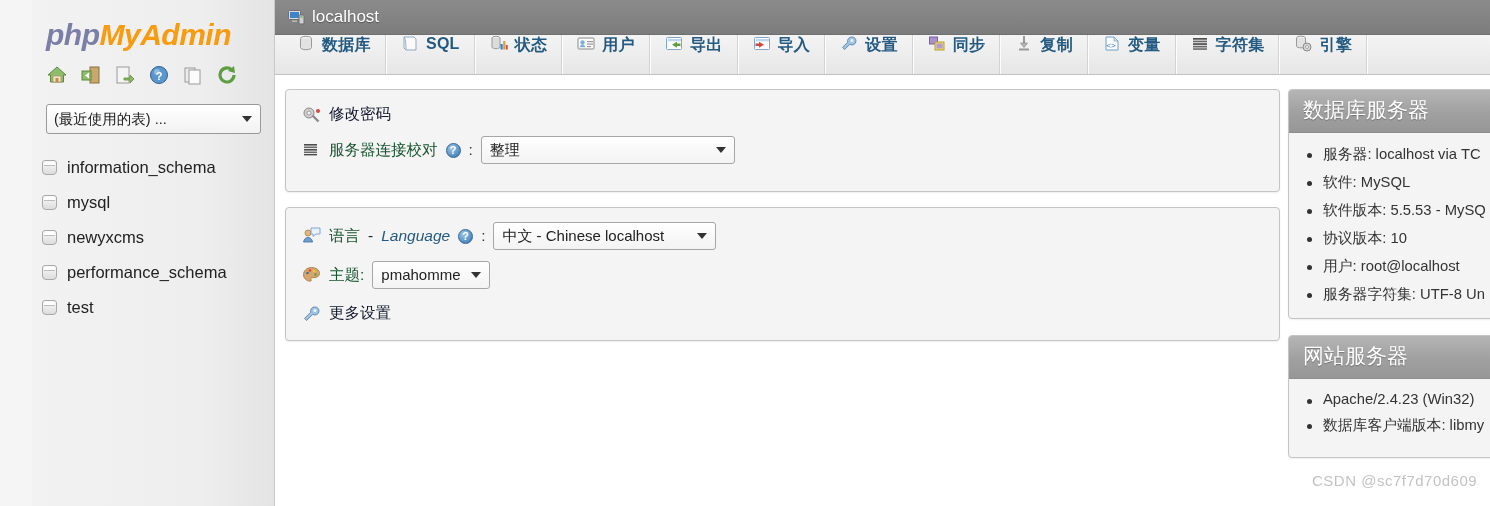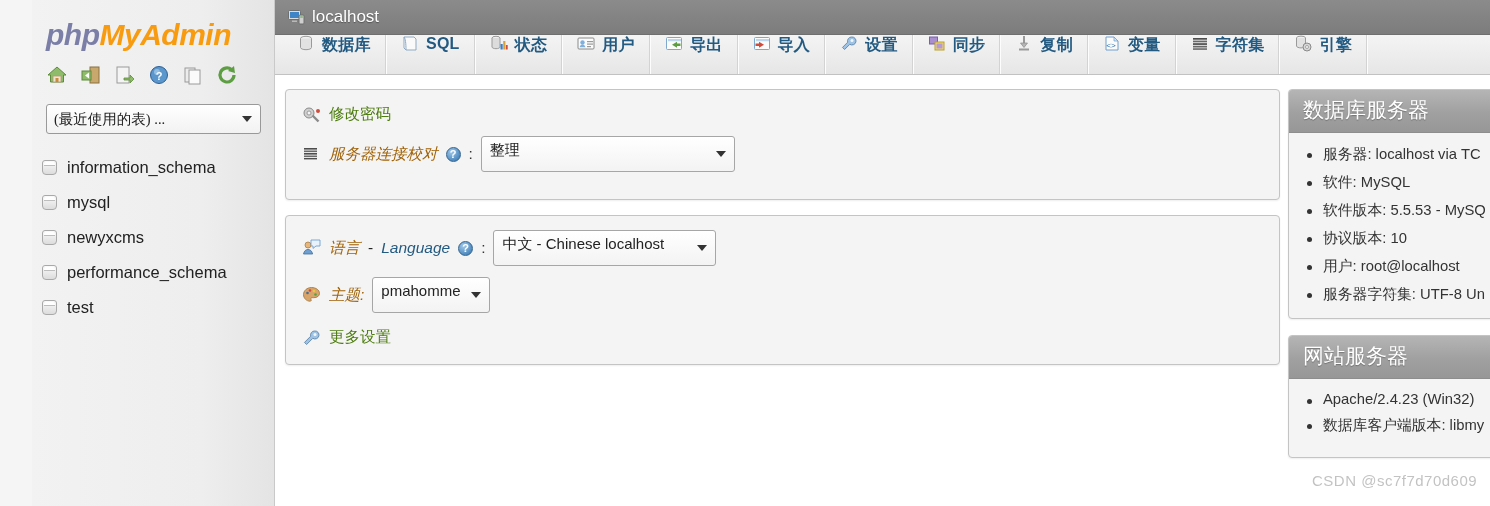--- a/index.html
+++ b/index.html
@@ -44,21 +44,21 @@
     padding: 4px 0 0 14px;
     align-items: center;
   }
   .navicons .ico {
     width: 22px; height: 22px;
     display: inline-block;
     position: relative;
     cursor: pointer;
   }
 
-  .recent-wrap { padding: 18px 14px 0 14px; font-family: Liberation Serif, serif; }
+  .recent-wrap { padding: 18px 14px 0 14px; }
   .recent-select {
     width: 215px;
     height: 30px;
     border: 1px solid #999;
     border-radius: 3px;
     background: linear-gradient(to bottom, #ffffff 0%, #f2f2f2 100%);
     font-size: 14.5px;
     color: #222;
     padding: 0 26px 0 7px;
     line-height: 28px;
@@ -183,31 +183,31 @@
   .left-col {
     width: 995px;
   }
   .row {
     display: flex;
     align-items: center;
     gap: 8px;
     margin-bottom: 11px;
     font-size: 15.5px;
   }
-  .row .link { color: #4d7c0f; cursor: pointer; }
-  .row .lbl { color: #a16207; font-style: italic; }
+  .row .link { color: #0f172a; cursor: pointer; }
+  .row .lbl { color: #14532d; }
   .row .lbl-dark { color: #222; }
   .ital { font-style: italic; color: #235a81; }
   .colon { color: #333; }
 
   .sel {
     border: 1px solid #a6a6a6;
     border-radius: 3px;
     background: linear-gradient(to bottom, #ffffff 0%, #f3f3f3 100%);
-    height: 36px;
+    height: 28px;
     line-height: 26px;
     font-size: 15px;
     color: #222;
     padding: 0 26px 0 8px;
     position: relative;
     cursor: pointer;
     white-space: nowrap;
     display: inline-block;
   }
   .sel .caret { position: absolute; right: 8px; top: 50%; transform: translateY(-50%); }

